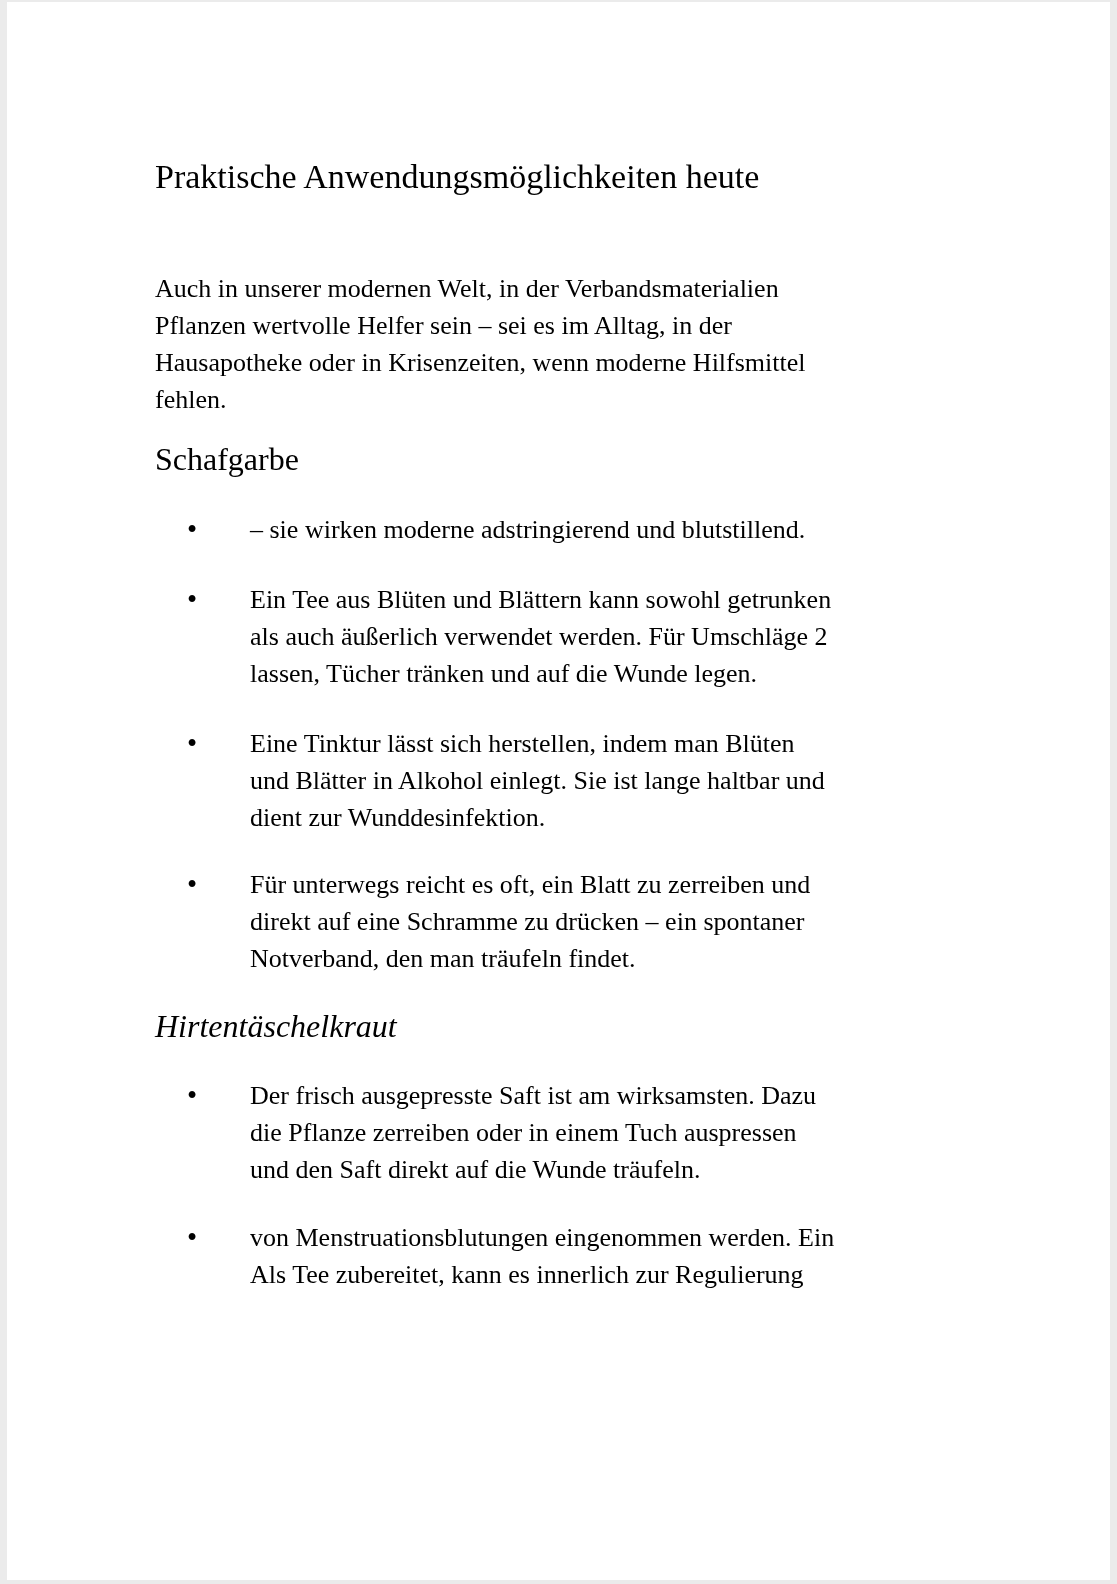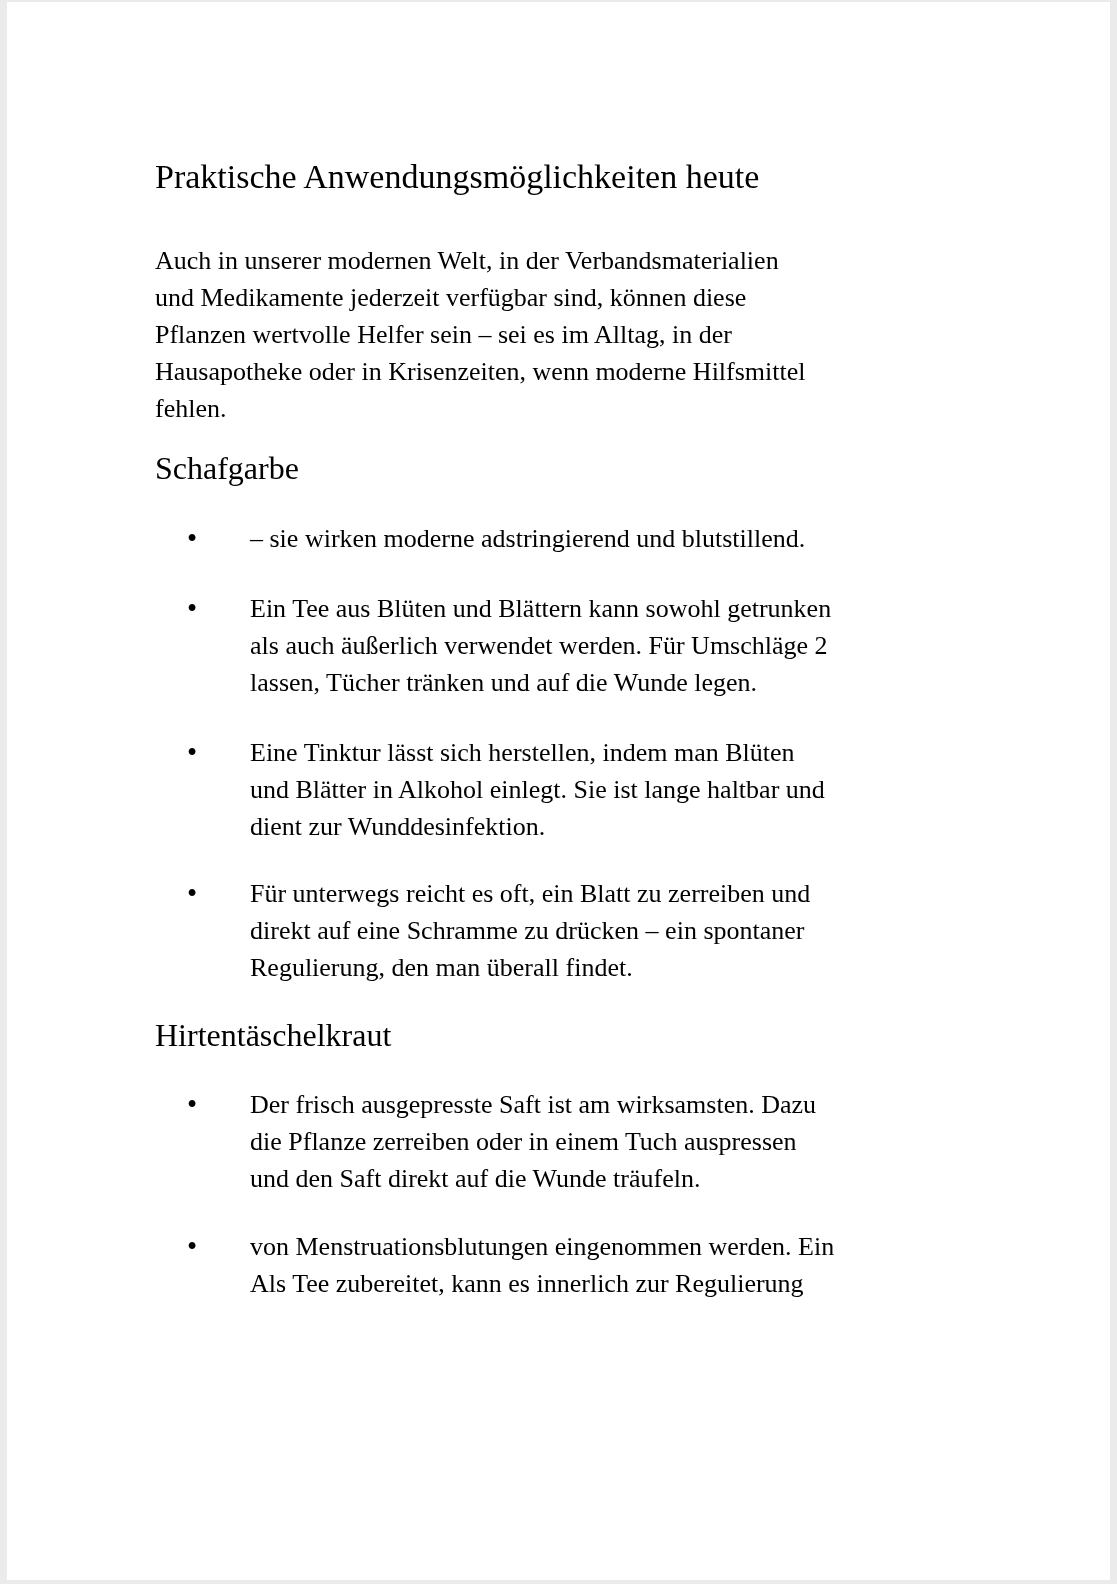--- a/index.html
+++ b/index.html
@@ -20,39 +20,39 @@
     font-family: "Liberation Serif", "DejaVu Serif", serif;
     color: #000000;
   }
   .content {
     padding: 154px 40px 0 148px;
   }
   .title {
     font-size: 34px;
     line-height: 42px;
     font-weight: 400;
-    margin: 0 0 44px 0;
+    margin: 0 0 72px 0;
     white-space: nowrap;
   }
   .para {
     margin: 0 0 23px 0;
   }
   .line {
     font-size: 26px;
     line-height: 37px;
     white-space: nowrap;
   }
   .heading {
     font-size: 32px;
     line-height: 37px;
     font-weight: 400;
     margin: 0 0 33px 0;
     white-space: nowrap;
   }
-  .heading.mb32 { margin-bottom: 32px; }
+  .heading.mb32 { margin-bottom: 32px; font-style: italic; }
   .bullet {
     display: flex;
     align-items: flex-start;
     margin-bottom: 33px;
   }
   .bullet.mb30 { margin-bottom: 30px; }
   .bullet.mb31 { margin-bottom: 31px; }
   .bullet .marker {
     flex: 0 0 95px;
     box-sizing: border-box;
@@ -67,21 +67,20 @@
 </head>
 <body>
 
 <div class="page">
   <div class="content">
 
     <h1 class="title">Praktische Anwendungsmöglichkeiten heute</h1>
 
     <div class="para">
       <div class="line">Auch in unserer modernen Welt, in der Verbandsmaterialien</div>
-      <div class="line">und Medikamente jederzeit verfügbar sind, können diese</div>
       <div class="line">Pflanzen wertvolle Helfer sein – sei es im Alltag, in der</div>
       <div class="line">Hausapotheke oder in Krisenzeiten, wenn moderne Hilfsmittel</div>
       <div class="line">fehlen.</div>
     </div>
 
     <div class="heading">Schafgarbe</div>
 
     <div class="bullet">
       <span class="marker">•</span>
       <div class="btext">
@@ -105,21 +104,21 @@
         <div class="line">und Blätter in Alkohol einlegt. Sie ist lange haltbar und</div>
         <div class="line">dient zur Wunddesinfektion.</div>
       </div>
     </div>
 
     <div class="bullet mb31">
       <span class="marker">•</span>
       <div class="btext">
         <div class="line">Für unterwegs reicht es oft, ein Blatt zu zerreiben und</div>
         <div class="line">direkt auf eine Schramme zu drücken – ein spontaner</div>
-        <div class="line">Regulierung, den man überall findet.</div>
+        <div class="line">Notverband, den man träufeln findet.</div>
       </div>
     </div>
 
     <div class="heading mb32">Hirtentäschelkraut</div>
 
     <div class="bullet mb31">
       <span class="marker">•</span>
       <div class="btext">
         <div class="line">Der frisch ausgepresste Saft ist am wirksamsten. Dazu</div>
         <div class="line">die Pflanze zerreiben oder in einem Tuch auspressen</div>

